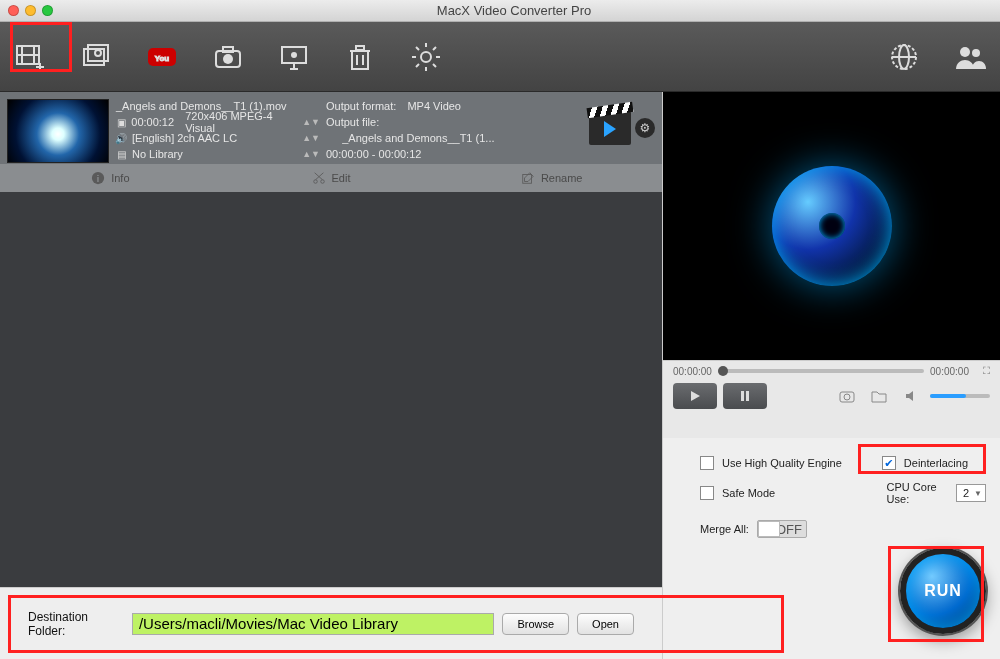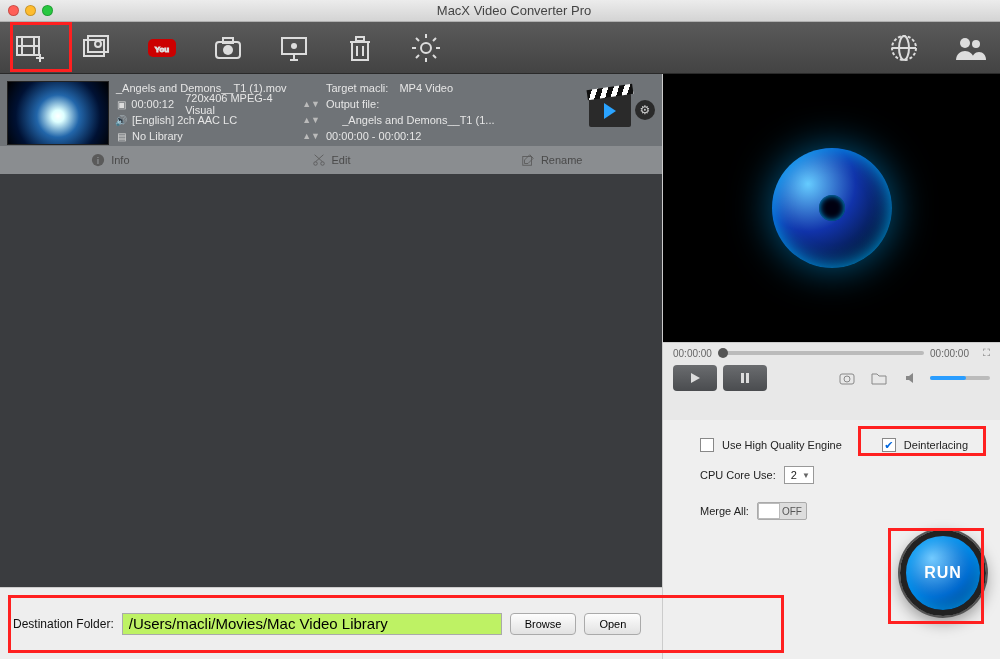--- a/index.html
+++ b/index.html
@@ -32,21 +32,21 @@
   width: 11px; height: 11px; border-radius: 50%; border: 0.5px solid rgba(0,0,0,0.2);
 }
 .tl-red { background: #ff5f57; }
 .tl-yellow { background: #febc2e; }
 .tl-green { background: #28c840; }
 .title {
   position: absolute; left: 0; right: 0; text-align: center;
   font-size: 13px; color: #444; pointer-events: none; padding-left: 28px;
 }
 .toolbar {
-  height: 52px;
+  height: 70px;
   background: linear-gradient(#5a5a5a, #434343);
   border-bottom: 1px solid #2a2a2a;
   display: flex;
   align-items: center;
   padding: 0 10px;
   gap: 26px;
   position: relative;
 }
 .toolbar .spacer { flex: 1; }
 .tool-btn {
@@ -116,21 +116,21 @@
 }
 .action-btn {
   flex: 1; display: flex; align-items: center; justify-content: center; gap: 6px;
   font-size: 11px; cursor: pointer; color: #4a4a4a;
 }
 .action-btn svg { width: 14px; height: 14px; fill: #5a5a5a; }
 .dark-area { flex: 1; background: #3a3c3f; }
 .bottom-bar {
   height: 72px; background: #eee; border-top: 1px solid #ccc;
   display: flex; flex-direction: column; justify-content: center;
-  padding: 0 13px; position: relative;
+  padding: 0 28px; position: relative;
 }
 .dest-row { display: flex; align-items: center; gap: 8px; }
 .dest-label { font-size: 12px; color: #111; }
 .dest-input {
   width: 380px; height: 22px; border: 1px solid #aaa; background: #bef264; padding: 0 6px; font-size: 15px;
 }
 .mac-btn {
   height: 22px; padding: 0 14px; border: 1px solid #aaa; border-radius: 4px;
   background: linear-gradient(#fdfdfd,#e2e2e2); font-size: 11px; cursor: pointer;
 }
@@ -174,21 +174,21 @@
 .chk.checked::after { content:"✔"; }
 .opt-group1 { display:flex; gap: 40px; position: relative;}
 .hl-deint { top:-6px; right:0; width:128px; height:30px; }
 .select {
   height:18px; border:1px solid #999; background:#fff; font-size:11px; padding:0 16px 0 6px;
   display:inline-flex; align-items:center; position:relative;
 }
 .select::after { content:"▼"; position:absolute; right:3px; font-size:8px; color:#666; }
 .toggle {
   width:50px; height:18px; border:1px solid #aaa; border-radius:2px; background:#ddd;
-  position:relative; display:inline-flex; align-items:center; font-size:10px; color:#555;
+  position:relative; display:inline-flex; align-items:center; font-size:13px; color:#555;
 }
 .toggle .knob{ width:22px; height:16px; background:#fff; border:1px solid #bbb; position:absolute; left:0;}
 .toggle .label{ margin-left:auto; padding-right:4px;}
 .run-wrap { display:flex; justify-content:flex-end; margin-top:6px; position:relative;}
 .run-btn {
   width:86px; height:86px; border-radius:50%;
   background: radial-gradient(circle at 35% 30%, #7cf, #06c 55%, #013 100%);
   border:6px solid #222; box-shadow: 0 0 0 2px #555, 0 6px 16px rgba(0,0,0,.4), inset 0 0 20px #0af;
   display:flex; align-items:center; justify-content:center;
   color:#fff; font-weight:bold; font-size:16px; letter-spacing:1px; cursor:pointer;
@@ -299,21 +299,21 @@
                 <span>[English] 2ch AAC LC</span>
                 <span class="chev">▲▼</span>
               </div>
             <div class="file-line">
                 <span class="mini-icon">▤</span>
                 <span>No Library</span>
                 <span class="chev">▲▼</span>
               </div>
           </div>
           <div class="col2">
-            <div class="file-line"><span>Target macli:</span>&nbsp;<span>MP4 Video</span></div>
+            <div class="file-line"><span>Output format:</span>&nbsp;<span>MP4 Video</span></div>
             <div class="file-line">
                 <span>Output file:</span>
               </div>
             <div class="file-line">&nbsp;&nbsp;&nbsp;&nbsp;<span>_Angels and Demons__T1 (1...</span></div>
             <div class="file-line">
                 <span>00:00:00 - 00:00:12</span>
               </div>
           </div>
         </div>
         <div class="clapper-wrap">
@@ -406,20 +406,24 @@
             <span class="chk"></span>
             <span>Use High Quality Engine</span>
           </div>
           <div class="opt-row">
             <span class="chk checked"></span>
             <span>Deinterlacing</span>
           </div>
           <div class="highlight-red hl-deint"></div>
         </div>
         <div class="opt-group1" style="margin-top:4px;">
+          <div class="opt-row" style="width:168px;">
+            <span class="chk"></span>
+            <span>Safe Mode</span>
+          </div>
           <div class="opt-row">
             <span>CPU Core Use:</span>
             <span class="select">
                 <span>2</span>
               </span>
           </div>
         </div>
         <div class="opt-row" style="margin-top:10px;">
           <span>Merge All:</span>
           <span class="toggle">

